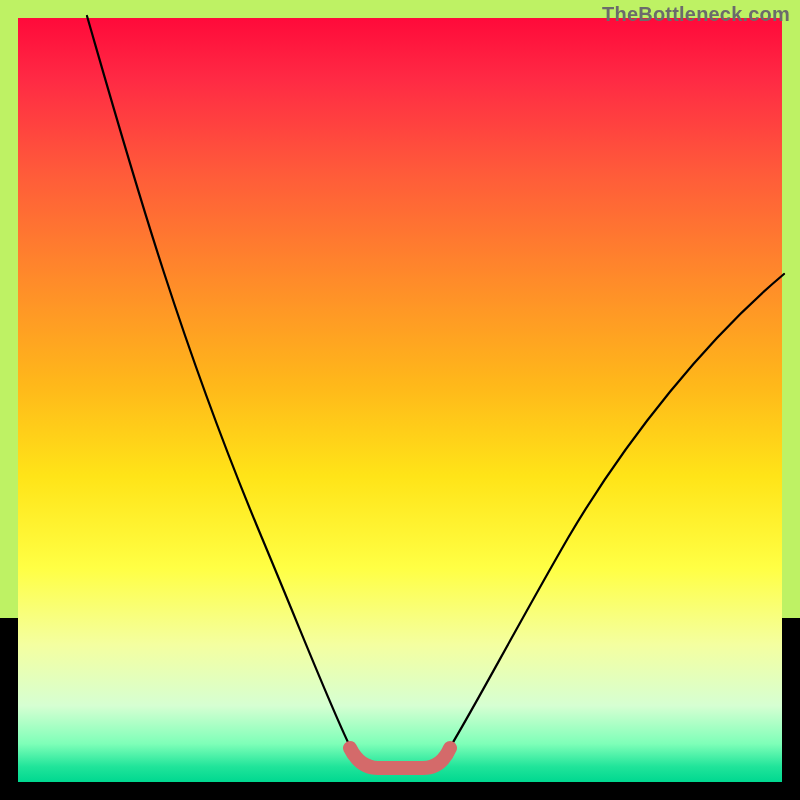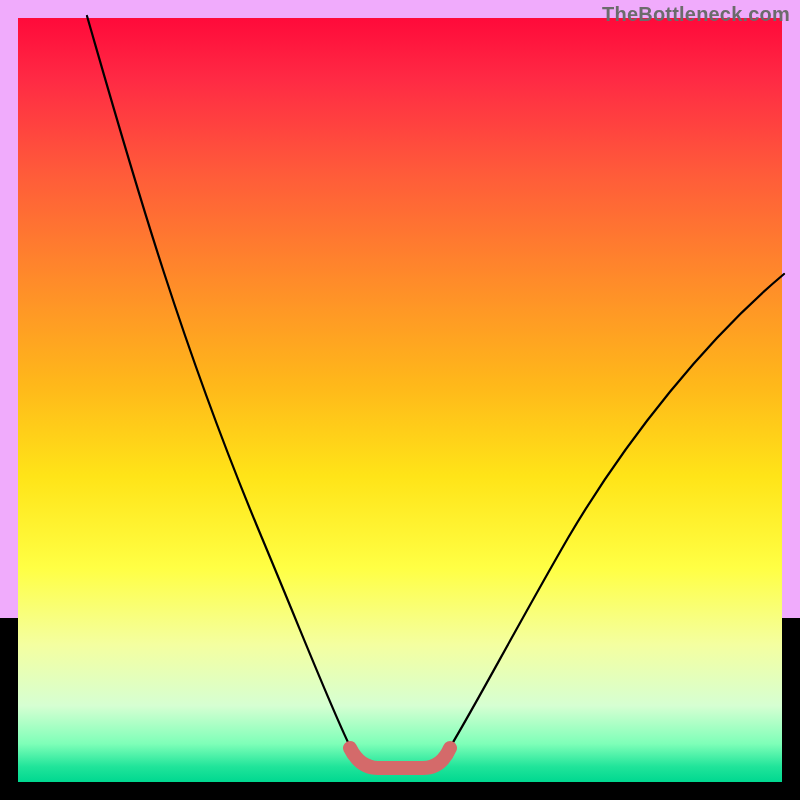--- a/index.html
+++ b/index.html
@@ -9,21 +9,21 @@
     height: 800px;
     background: #000;
     overflow: hidden;
   }
   .frame {
     position: absolute;
     left: 0;
     top: 0;
     width: 800px;
     height: 618px;
-    background: #f0abfc;
+    background: #bef264;
   }
   .plot-area {
     position: absolute;
     left: 18px;
     top: 18px;
     width: 764px;
     height: 764px;
     background: linear-gradient(
       to bottom,
       #ff0a3a 0%,

